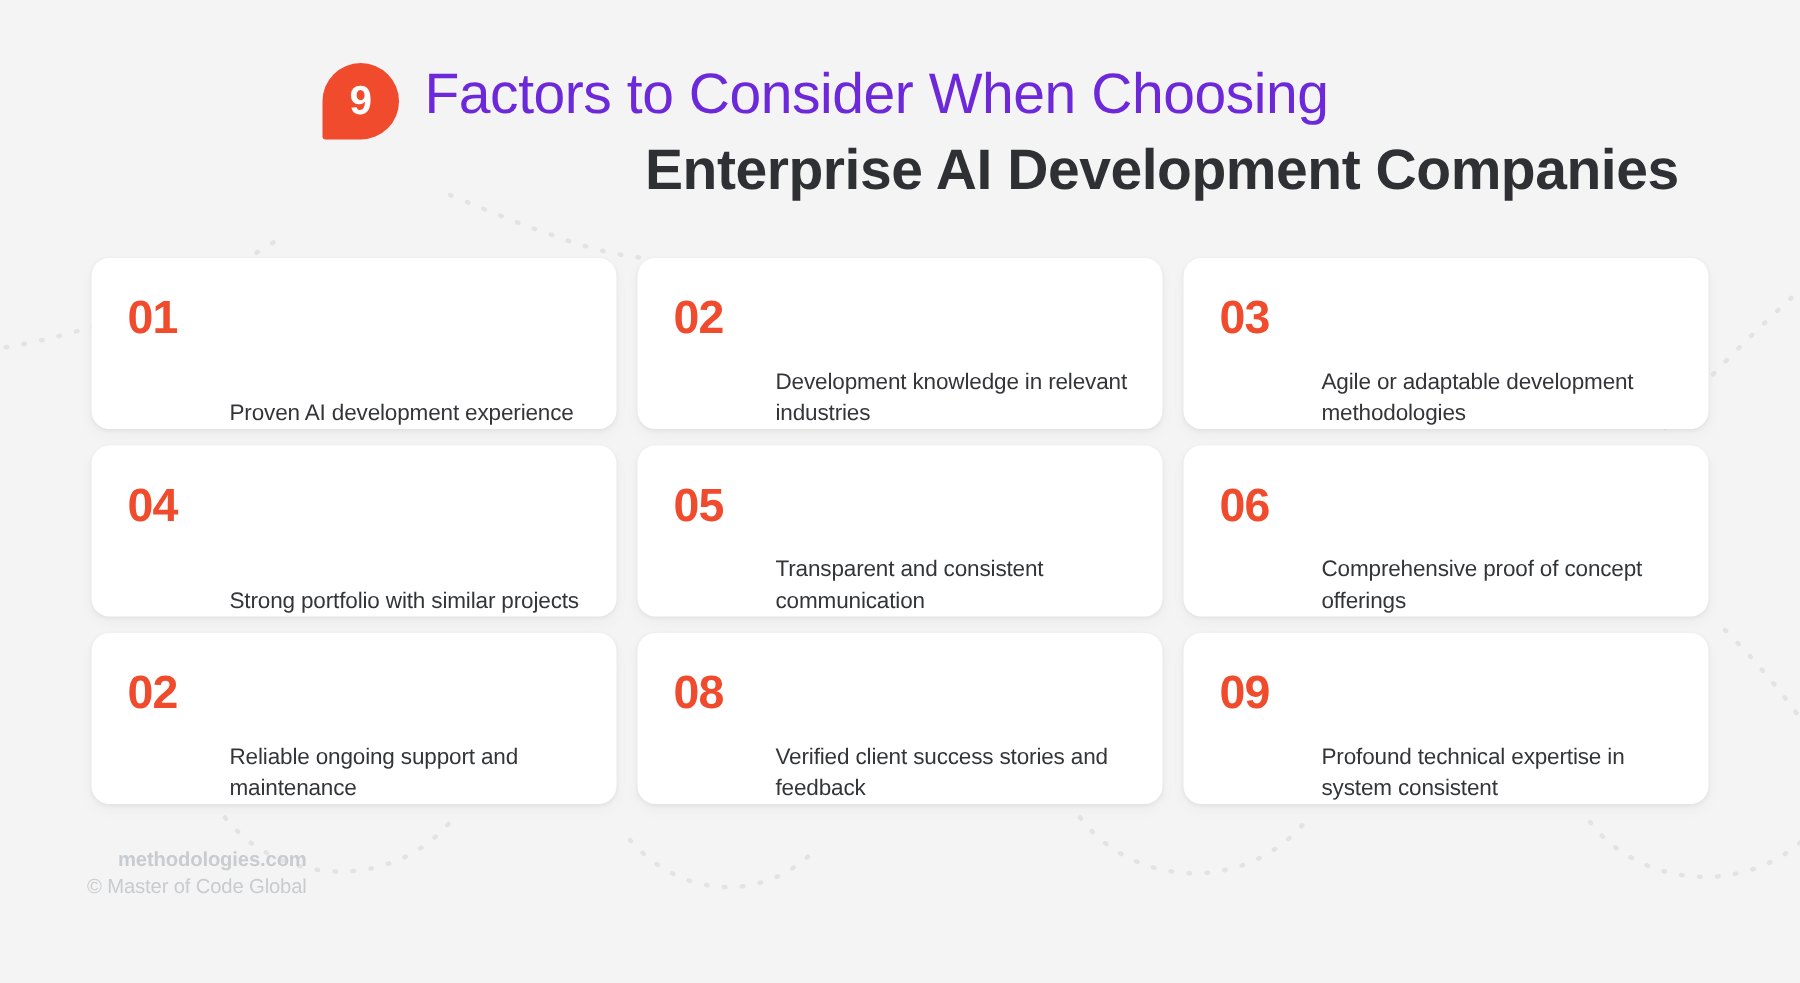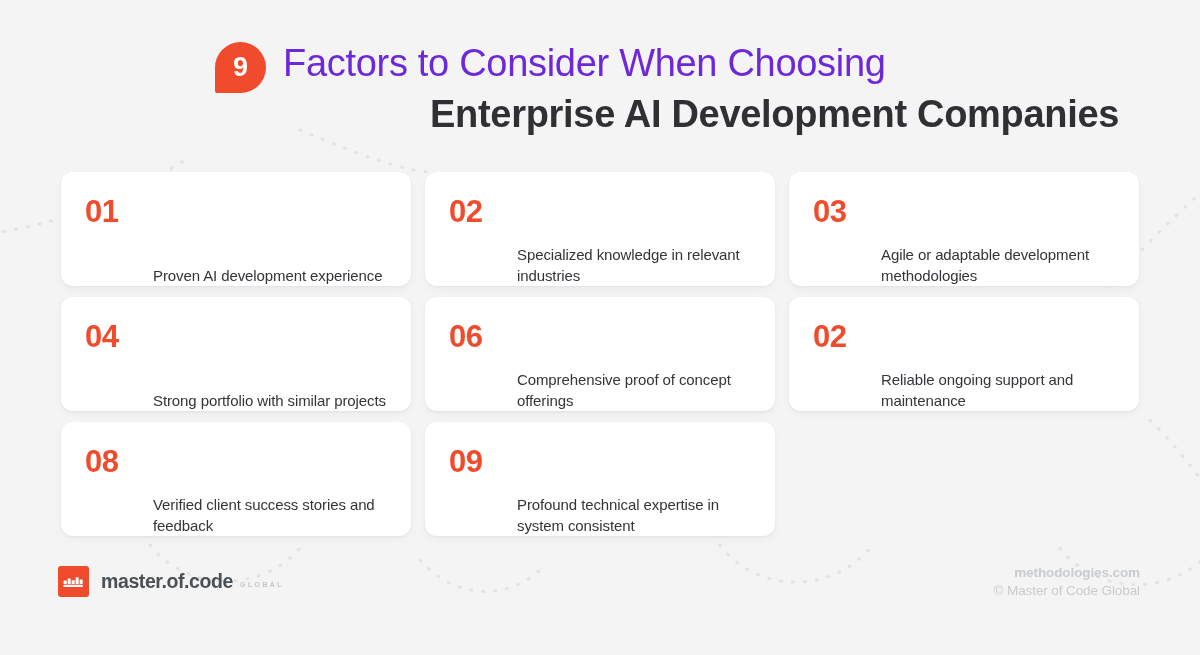--- a/index.html
+++ b/index.html
@@ -192,64 +192,52 @@
     <div class="title-l2">Enterprise AI Development Companies</div>
   </div>
 
   <div class="grid">
     <div class="card">
       <div class="card-num">01</div>
       <div class="card-text">Proven AI development experience</div>
     </div>
     <div class="card">
       <div class="card-num">02</div>
-      <div class="card-text">Specialized knowledge in relevant industries</div>
+      <div class="card-text">Development knowledge in relevant industries</div>
     </div>
     <div class="card">
       <div class="card-num">03</div>
       <div class="card-text">Agile or adaptable development methodologies</div>
     </div>
     <div class="card">
       <div class="card-num">04</div>
       <div class="card-text">Strong portfolio with similar projects</div>
     </div>
     <div class="card">
+      <div class="card-num">05</div>
+      <div class="card-text">Transparent and consistent communication</div>
+    </div>
+    <div class="card">
       <div class="card-num">06</div>
       <div class="card-text">Comprehensive proof of concept offerings</div>
     </div>
     <div class="card">
       <div class="card-num">02</div>
       <div class="card-text">Reliable ongoing support and maintenance</div>
     </div>
     <div class="card">
       <div class="card-num">08</div>
       <div class="card-text">Verified client success stories and feedback</div>
     </div>
     <div class="card">
       <div class="card-num">09</div>
       <div class="card-text">Profound technical expertise in system consistent</div>
     </div>
   </div>
 
   <div class="footer">
-    <div class="logo">
-      <div class="logo-mark">
-        <svg width="21" height="13" viewBox="0 0 21 13" xmlns="http://www.w3.org/2000/svg">
-          <g fill="#ffffff">
-            <rect x="0.6" y="5.6" width="3.1" height="3.4" rx="0.5"></rect>
-            <rect x="4.6" y="3.4" width="3.1" height="5.6" rx="0.5"></rect>
-            <rect x="8.6" y="5.2" width="3.1" height="3.8" rx="0.5"></rect>
-            <rect x="12.6" y="2.2" width="3.1" height="6.8" rx="0.5"></rect>
-            <rect x="16.6" y="4.4" width="3.1" height="4.6" rx="0.5"></rect>
-            <rect x="0.4" y="9.8" width="19.5" height="2.1" rx="0.7"></rect>
-          </g>
-        </svg>
-      </div>
-      <div class="logo-word">master.of.code</div>
-      <div class="logo-sub">GLOBAL</div>
-    </div>
     <div class="footer-right">
       <div class="site">methodologies.com</div>
       <div class="copy">© Master of Code Global</div>
     </div>
   </div>
 
 </div>
 
 </body></html>

